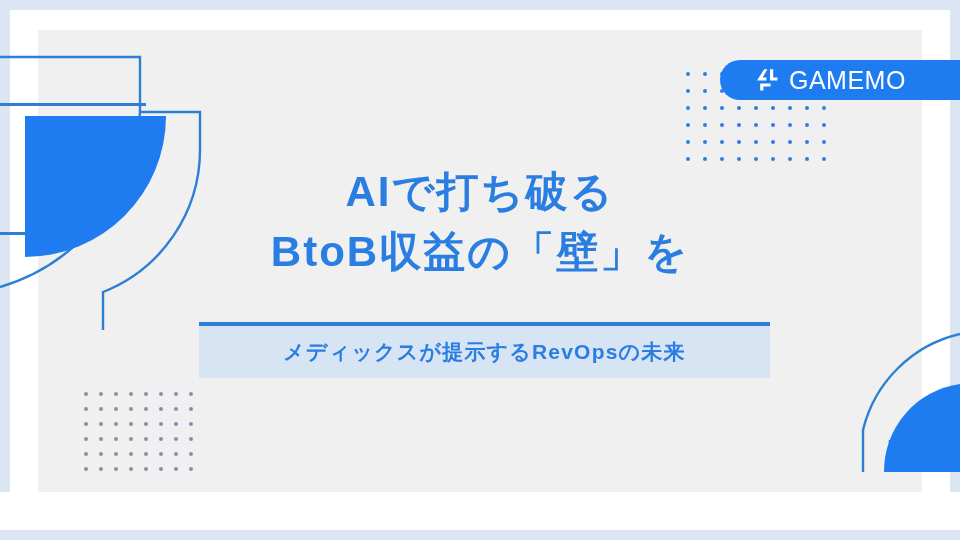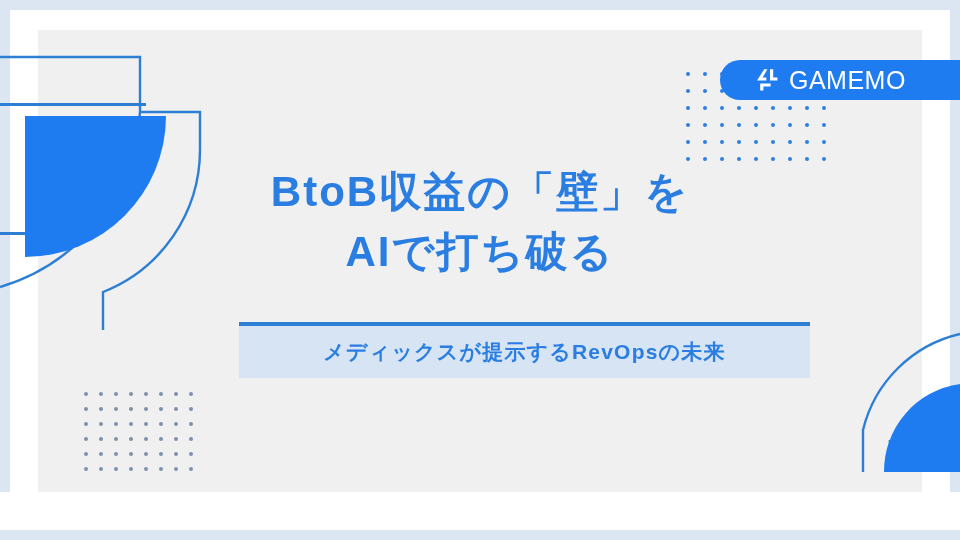--- a/index.html
+++ b/index.html
@@ -56,21 +56,21 @@
     line-height:1.42;
     letter-spacing:2px;
   }
   .headline .ln { display:block; white-space:nowrap; }
 
   
   .subtitle-bar {
     position:absolute; left:199px; top:322px; width:571px; height:56px;
     background:#d6e4f4;
     border-top:4px solid #2d7fd3;
-    display:flex; align-items:center; justify-content:center;margin-left:40px;
+    display:flex; align-items:center; justify-content:center;
   }
   .subtitle-text {
     color:#2a7de1; font-weight:bold; font-size:21px; letter-spacing:1.2px;
     white-space:nowrap;
   }
 
   
   .footer {
     position:absolute; right:30px; bottom:12px;
     color:#8fb6e4; font-size:14px; font-weight:bold; letter-spacing:0.6px;
@@ -251,22 +251,22 @@
   <div class="logo-pill">
     <svg class="logo-mark" viewBox="0 0 26 24">
       <path d="M10.2 1.2 L13.4 1.2 L8.6 9.6 L12.4 9.6 L12.4 12.6 L3.0 12.6 Z" fill="#ffffff"></path>
       <path d="M16.0 1.2 L19.2 1.2 L19.2 9.6 L23.4 9.6 L23.4 12.6 L16.0 12.6 Z" fill="#ffffff"></path>
       <path d="M6.2 15.4 L16.6 15.4 L16.6 18.4 L9.4 18.4 L9.4 22.6 L6.2 22.6 Z" fill="#ffffff"></path>
     </svg>
     <span class="logo-text">GAMEMO</span>
   </div>
 
   <div class="headline">
+    <span class="ln">AIで打ち破る</span>
     <span class="ln">BtoB収益の「壁」を</span>
-    <span class="ln">AIで打ち破る</span>
   </div>
 
   <div class="subtitle-bar">
     <span class="subtitle-text">メディックスが提示するRevOpsの未来</span>
   </div>
 
 
 </div>
 
 </body></html>

